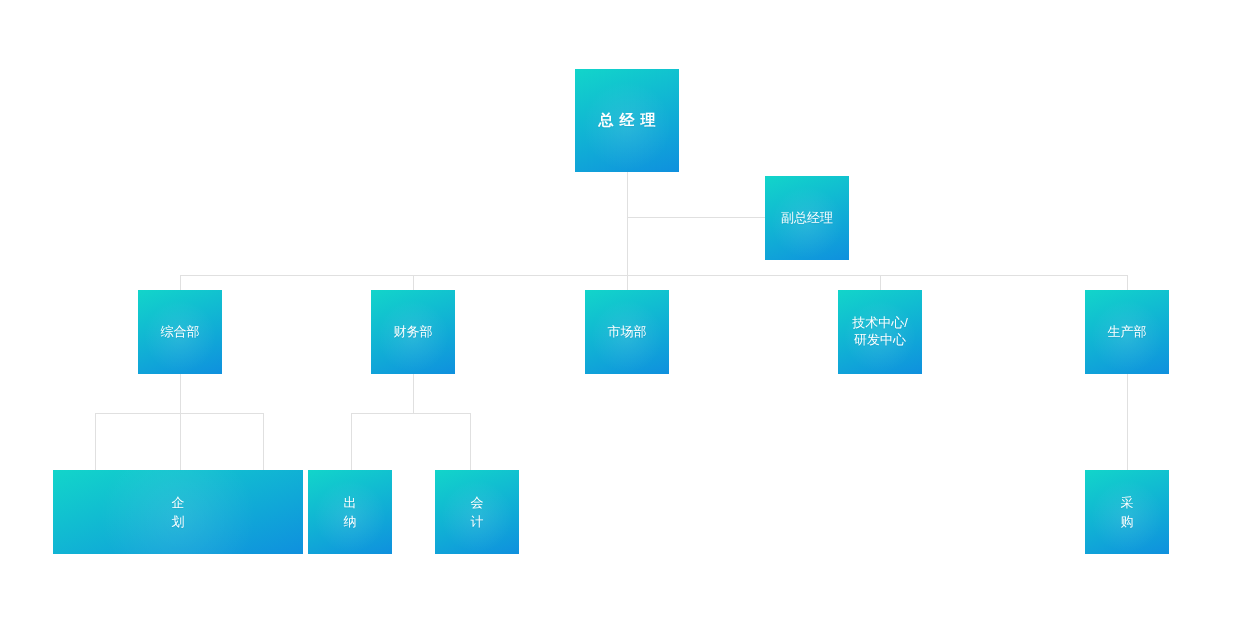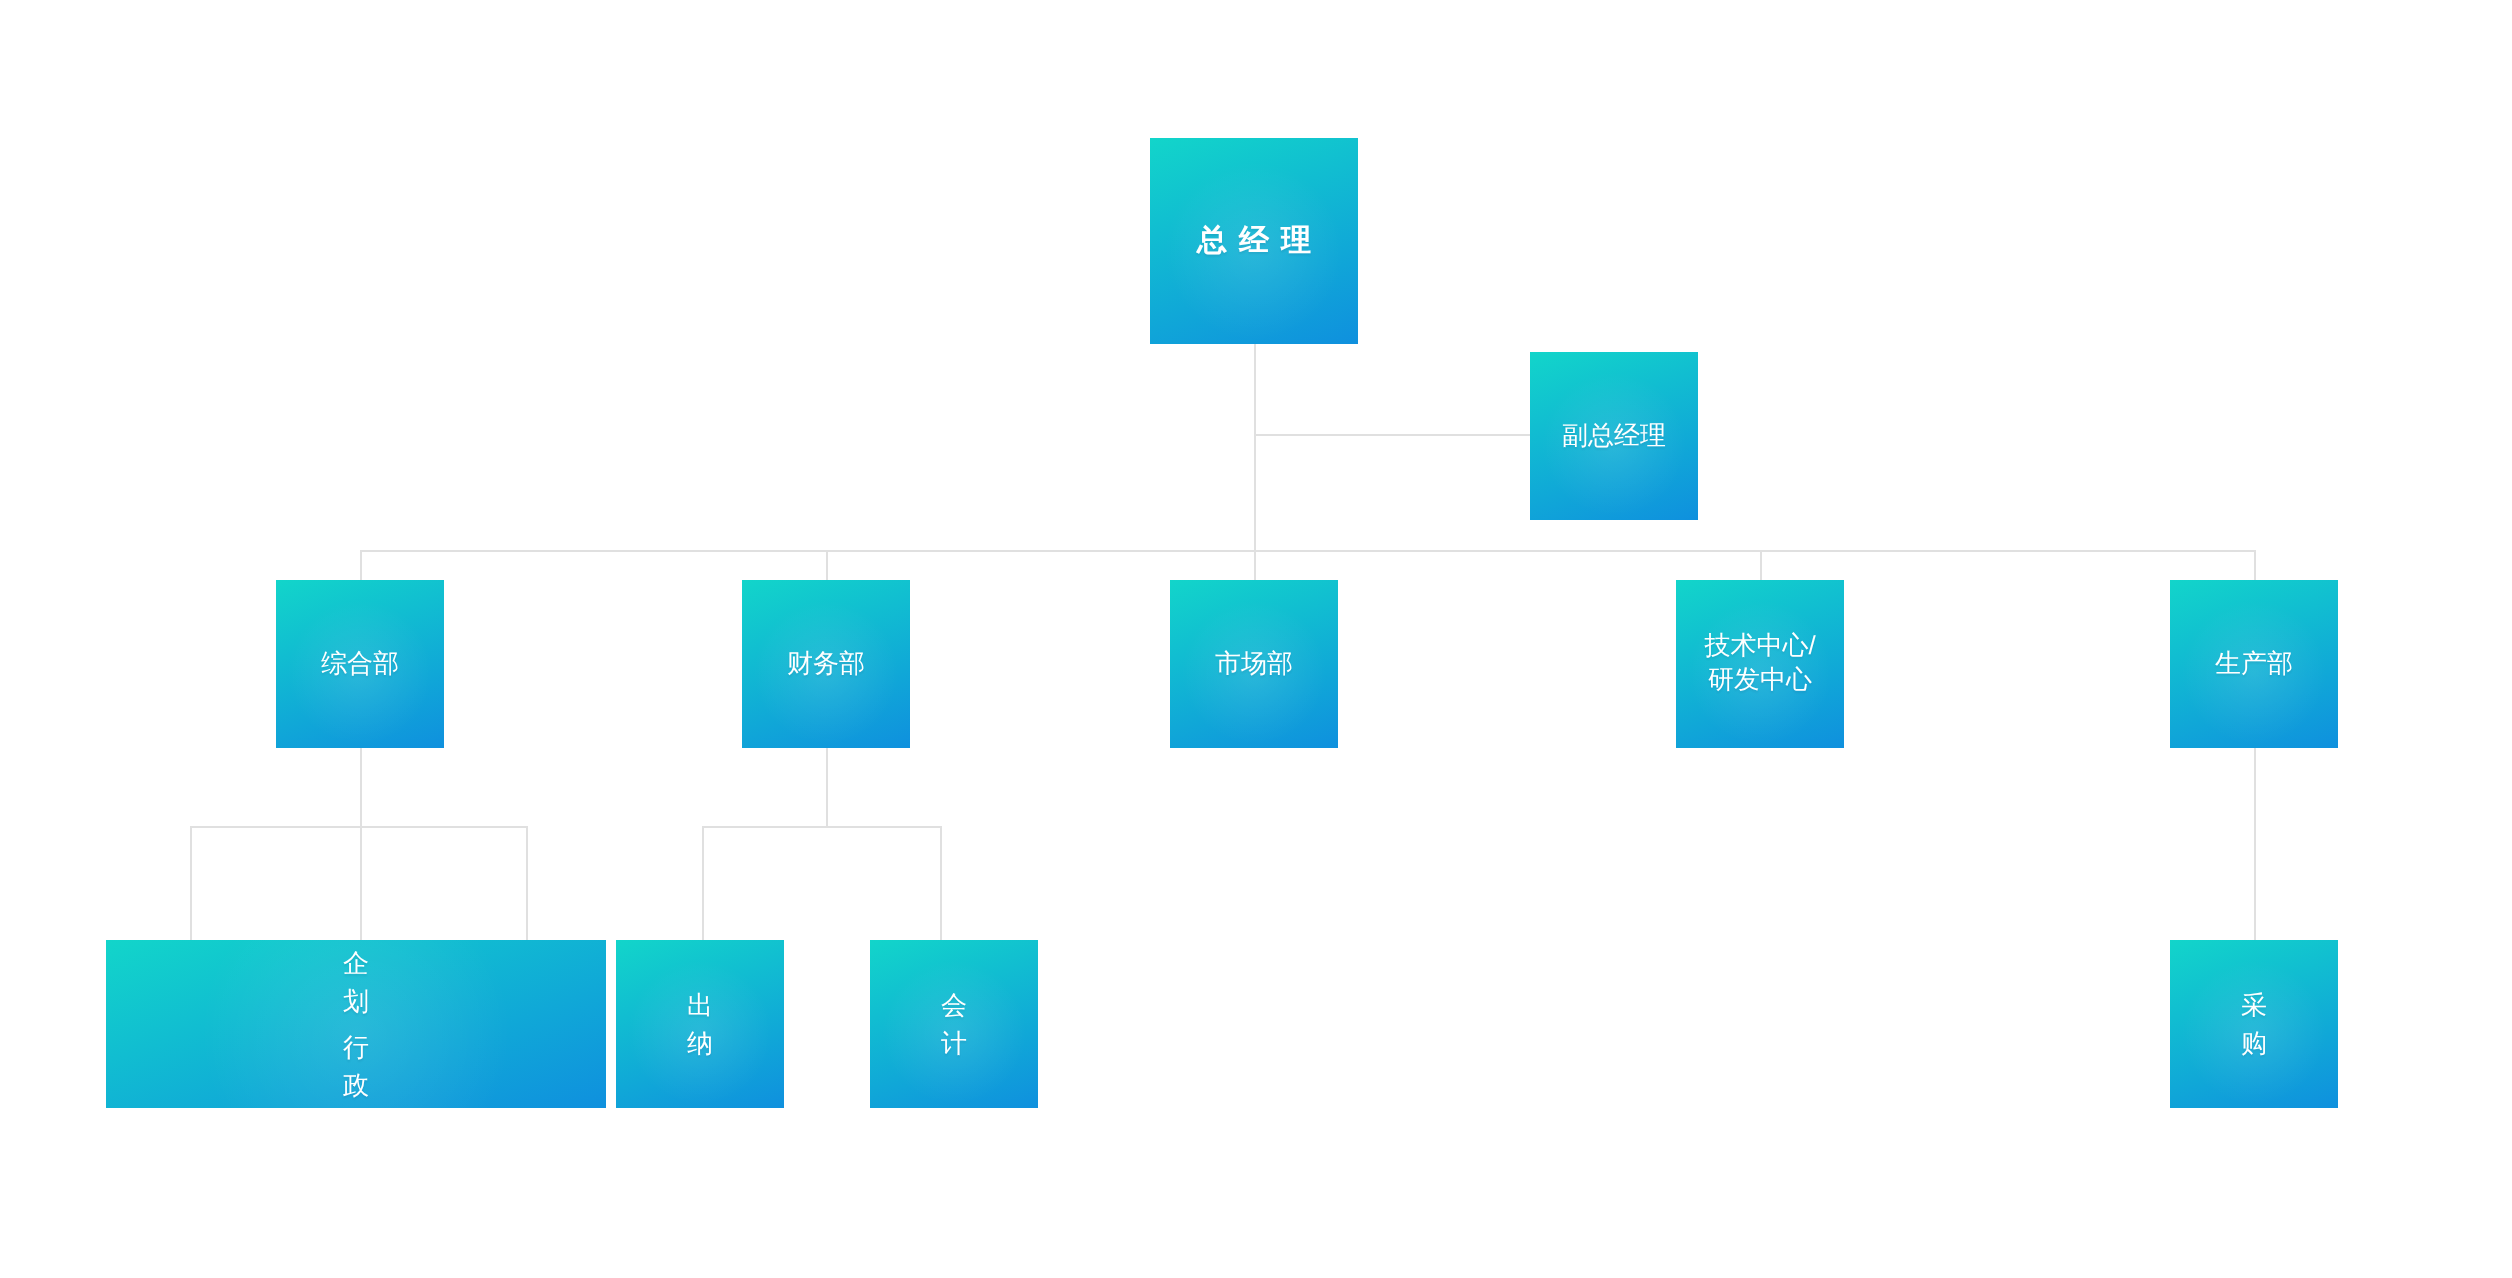--- a/index.html
+++ b/index.html
@@ -30,21 +30,20 @@
   .stub.v{width:0;height:9px;border-left:1px dashed #fff;}
   .stub.h{width:9px;height:0;border-top:1px dashed #fff;}
   
   .box{
     position:absolute;
     background:linear-gradient(160deg,var(--box-gradient-start,#12d5ca),var(--box-gradient-end,#0f90de));
     color:var(--text,#fff);
     display:flex;align-items:center;justify-content:center;
     font-size:13px;text-align:center;
     text-shadow:0 1px 1px rgba(0,40,80,.10);
-    flex-direction:column;
   }
   .box::before{
     content:"";position:absolute;inset:0;pointer-events:none;
     background:radial-gradient(circle at 50% 55%,rgba(255,255,255,.10) 0%,rgba(255,255,255,0) 58%);
   }
   .b-gm     {left:575px;top:69px; width:104px;height:103px;font-size:15px;font-weight:bold;}
   .b-gm .lbl{letter-spacing:6px;text-indent:6px;}
   .b-deputy {left:765px;top:176px;width:84px;height:84px;}
   .lv2      {top:290px;width:84px;height:84px;}
   .b-d1{left:138px;} .b-d2{left:371px;} .b-d3{left:585px;} .b-d4{left:838px;} .b-d5{left:1085px;}
@@ -117,23 +116,20 @@
 研发中心</span>
   </div>
   <div class="box lv2 b-d5">
     <span class="lbl">生产部</span>
   </div>
 
   <div class="box lv3 b-merged">
     <div class="cell">
       <span class="vlbl">企划</span>
     </div>
-    <div class="cell">
-      <span class="vlbl">行政</span>
-    </div>
   </div>
   <div class="box lv3 b-cashier">
     <span class="vlbl">出纳</span>
   </div>
   <div class="box lv3 b-account">
     <span class="vlbl">会计</span>
   </div>
   <div class="box lv3 b-purchase">
     <span class="vlbl">采购</span>
   </div>

